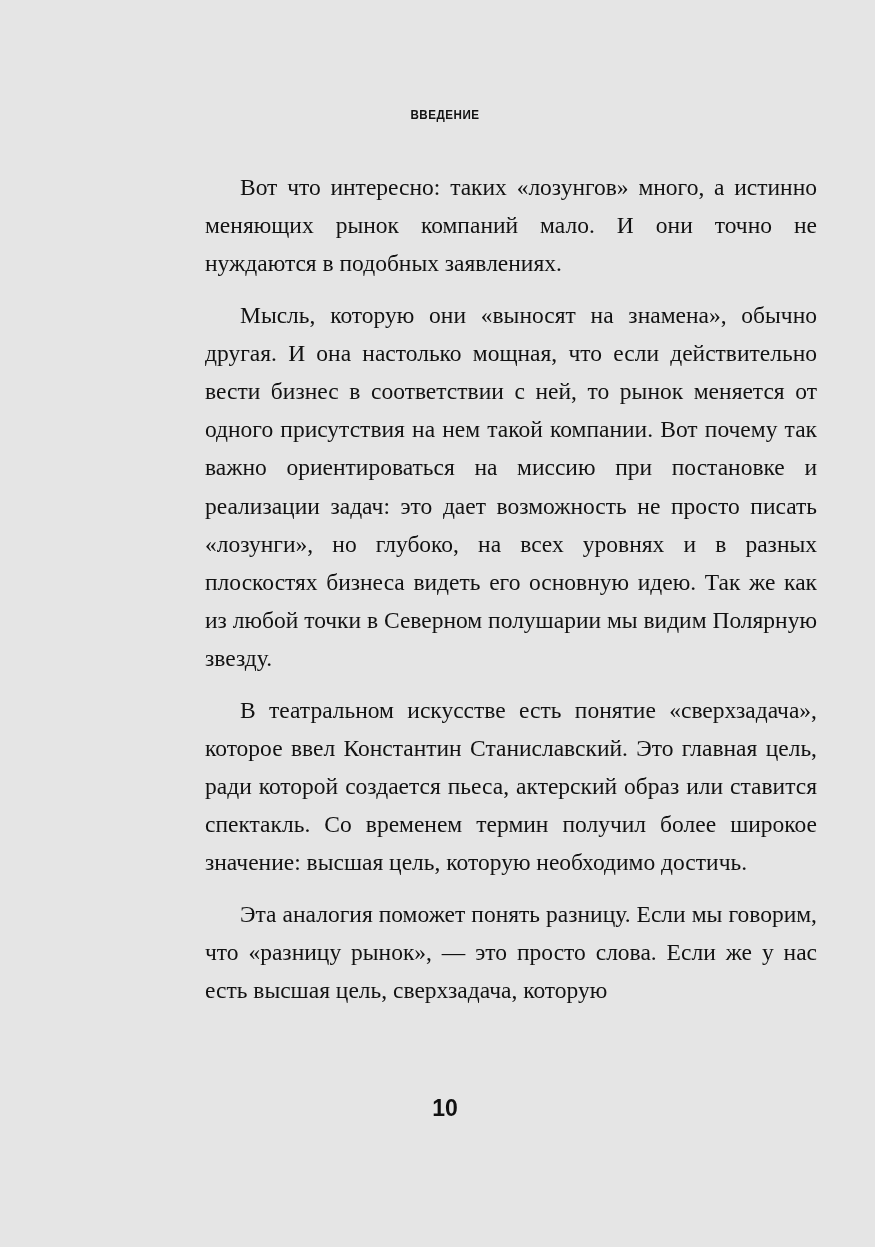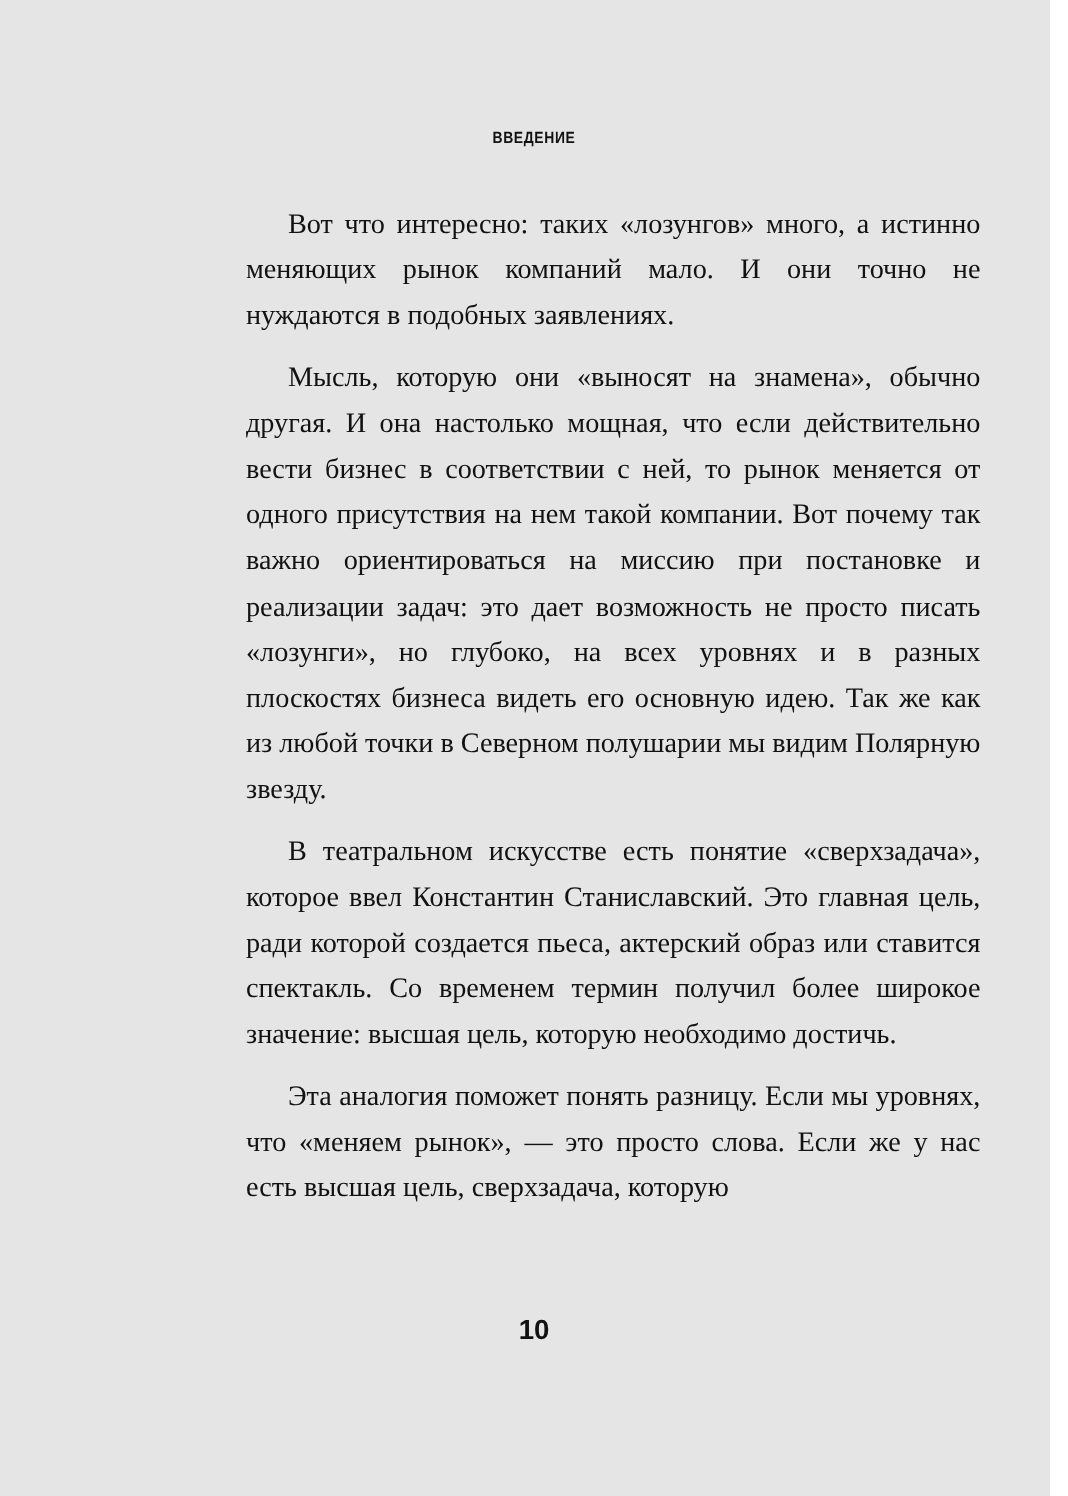--- a/index.html
+++ b/index.html
@@ -71,18 +71,18 @@
 <body>
 
 <div class="page">
 
   <div class="running-head">ВВЕДЕНИЕ</div>
 
   <div class="text-block">
     <p class="para">Вот что интересно: таких «лозунгов» много, а истинно меняющих рынок компаний мало. И они точно не нуждаются в подобных заявлениях.</p>
     <p class="para">Мысль, которую они «выносят на знамена», обычно другая. И она настолько мощная, что если действительно вести бизнес в соответствии с ней, то рынок меняется от одного присутствия на нем такой компании. Вот почему так важно ориентироваться на миссию при постановке и реализации задач: это дает возможность не просто писать «лозунги», но глубоко, на всех уровнях и в разных плоскостях бизнеса видеть его основную идею. Так же как из любой точки в Северном полушарии мы видим Полярную звезду.</p>
     <p class="para">В театральном искусстве есть понятие «сверхзадача», которое ввел Константин Станиславский. Это главная цель, ради которой создается пьеса, актерский образ или ставится спектакль. Со временем термин получил более широкое значение: высшая цель, которую необходимо достичь.</p>
-    <p class="para last">Эта аналогия поможет понять разницу. Если мы уровнях, что «меняем рынок», — это просто слова. Если же у нас есть высшая цель, сверхзадача, которую</p>
+    <p class="para last">Эта аналогия поможет понять разницу. Если мы говорим, что «разницу рынок», — это просто слова. Если же у нас есть высшая цель, сверхзадача, которую</p>
   </div>
 
   <div class="folio">10</div>
 
 </div>
 
 </body></html>

